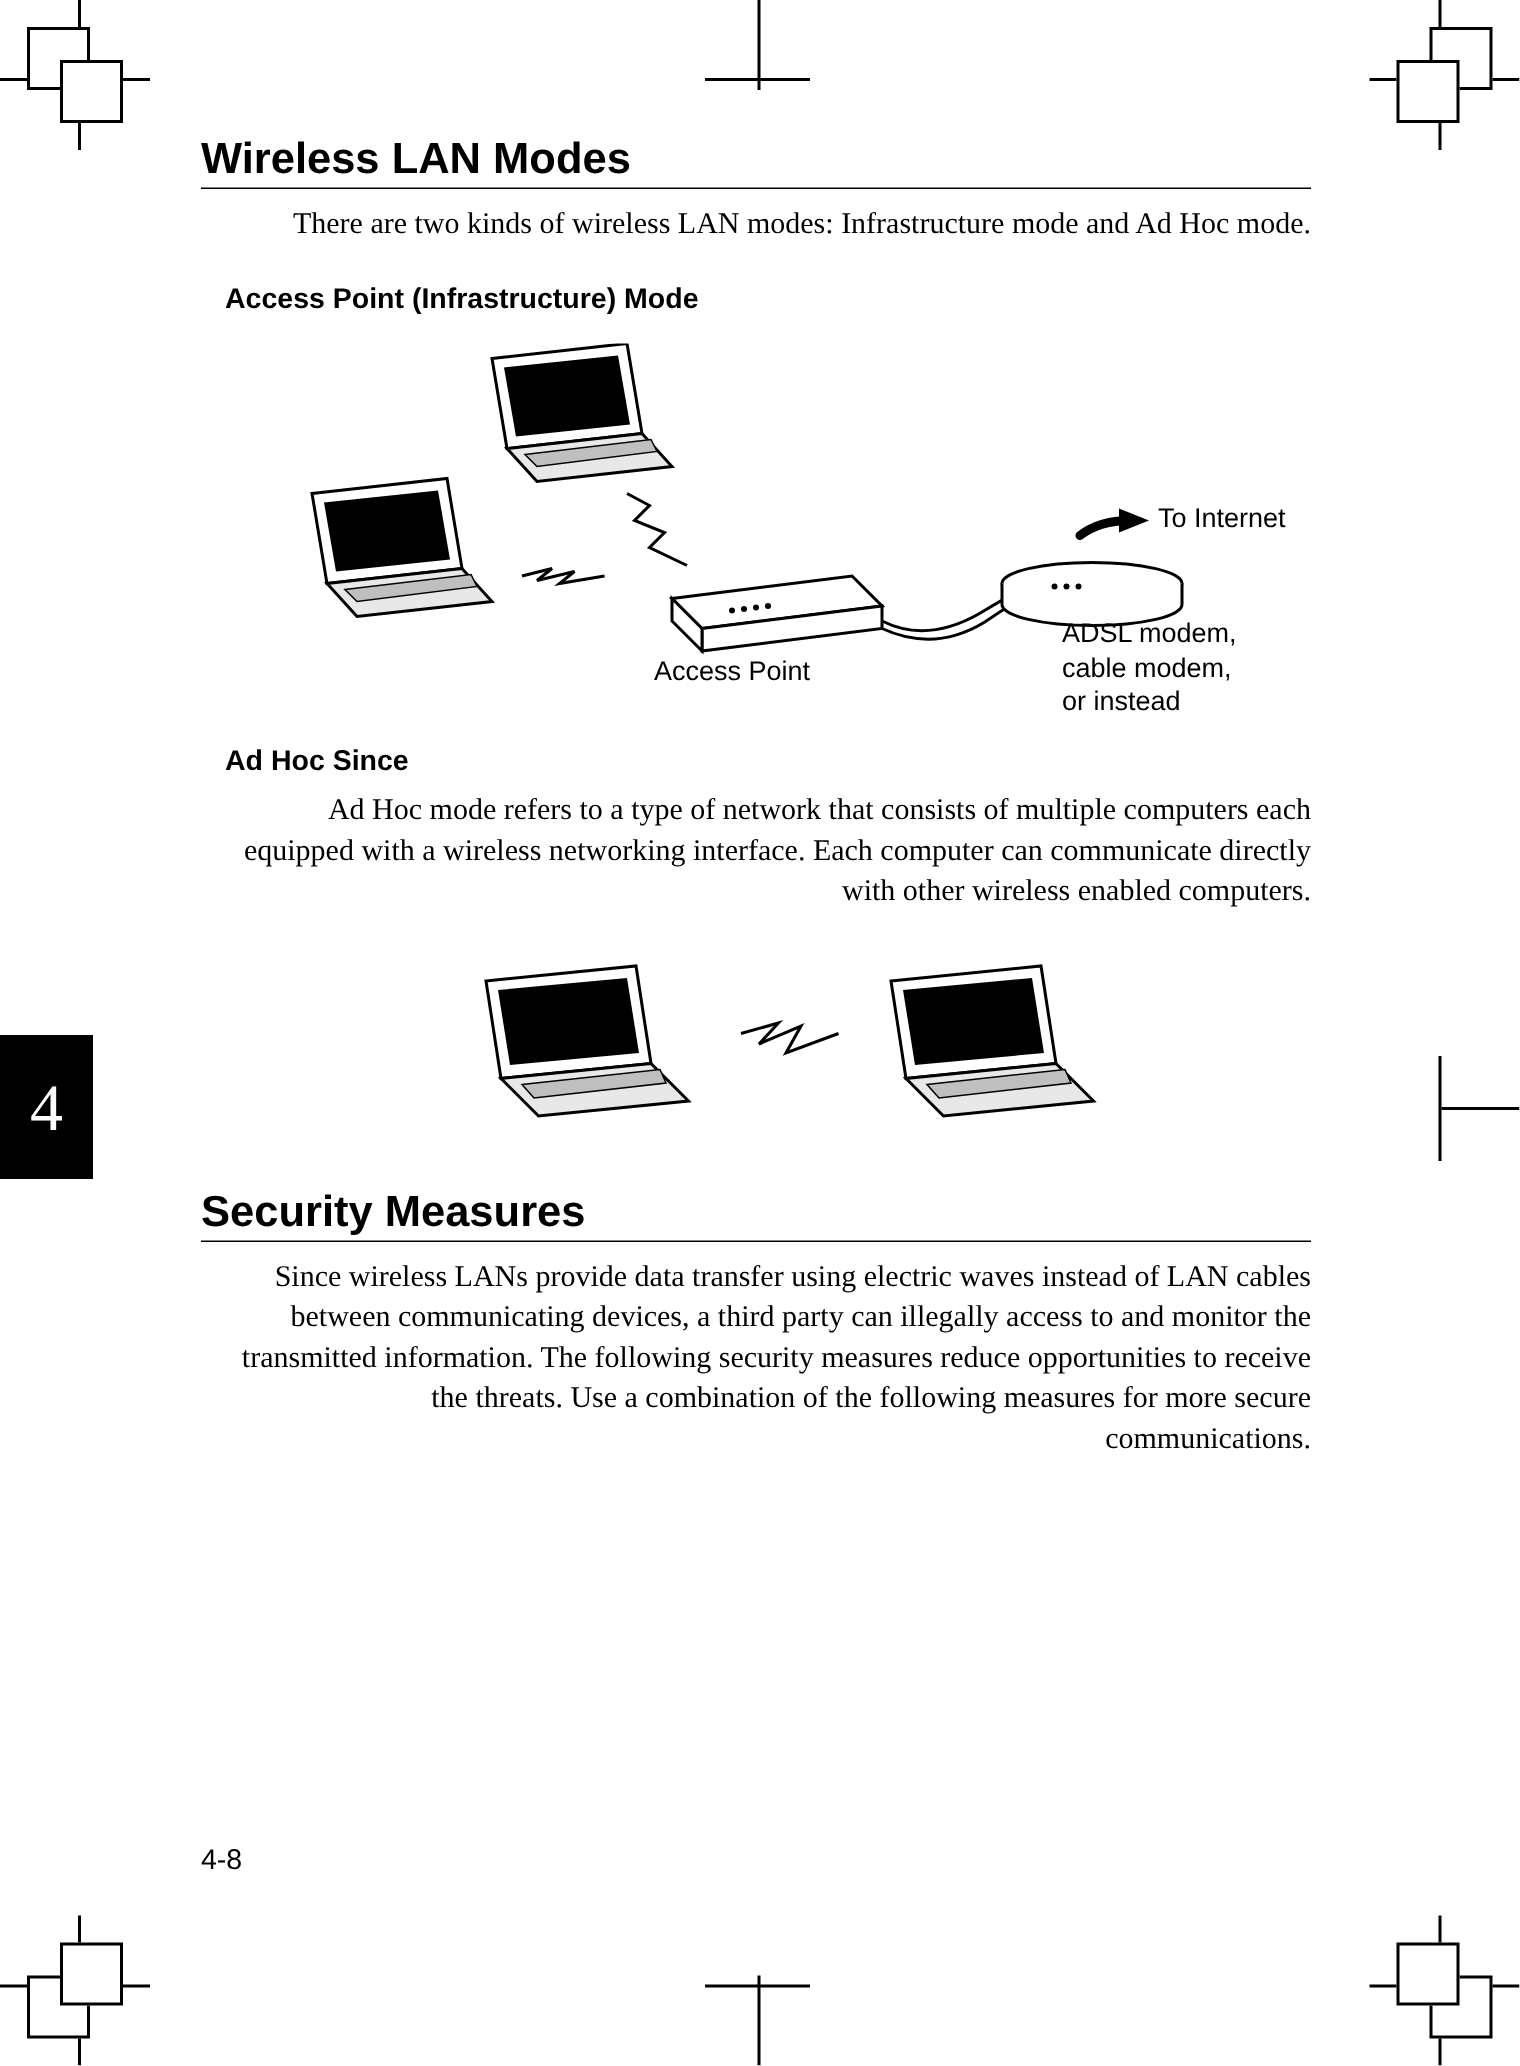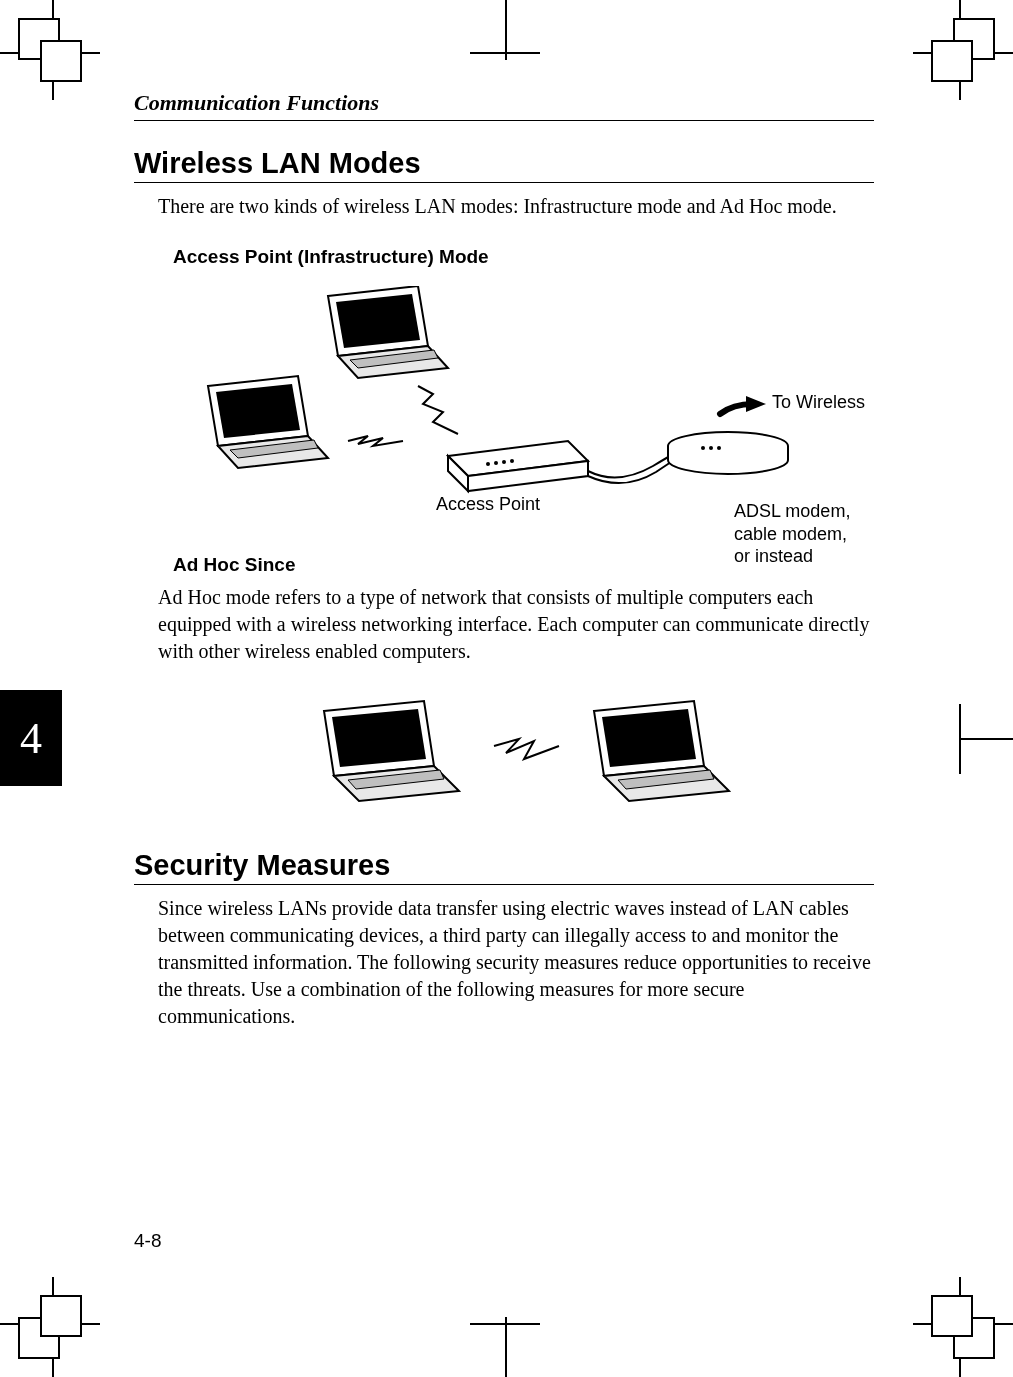--- a/index.html
+++ b/index.html
@@ -13,23 +13,23 @@
 
   
   .sq { position: absolute; width: 42px; height: 42px; border: 2px solid #000; background: #fff; }
 
   
   .content { position: absolute; left: 134px; top: 90px; width: 740px; }
 
   .chap-head { font-style: italic; font-weight: bold; font-size: 22px; border-bottom: 1.5px solid #000; padding-bottom: 4px; margin-bottom: 26px; }
 
   .h1 { font-family: Arial, Helvetica, sans-serif; font-weight: bold; font-size: 29px; border-bottom: 1.5px solid #000; padding-bottom: 2px; margin-bottom: 10px; }
-  .body { font-size: 20px; line-height: 1.35; margin-left: 24px; margin-bottom: 26px; }
+  .body { font-size: 20px; line-height: 1.35; margin-left: 24px; margin-bottom: 26px; text-align: right; }
 
-  .h2 { font-family: Arial, Helvetica, sans-serif; font-weight: bold; font-size: 19px; margin-left: 39px; margin-bottom: 8px; }
+  .h2 { font-family: Arial, Helvetica, sans-serif; font-weight: bold; font-size: 19px; margin-left: 16px; margin-bottom: 8px; }
 
   .diagram { position: relative; margin: 18px 0 28px 24px; }
 
   .page-tab { position: absolute; left: 0; top: 690px; width: 62px; height: 96px; background: #000; color: #fff; font-family: "Times New Roman", serif; font-size: 44px; display: flex; align-items: center; justify-content: center; }
 
   .pgnum { position: absolute; left: 134px; top: 1230px; font-family: Arial, Helvetica, sans-serif; font-size: 19px; }
 
   
   svg { display: block; }
 
@@ -69,21 +69,20 @@
 
   <div class="crop h" style="left:913px; top:1323px; width:100px;"></div>
   <div class="crop v" style="left:959px; top:1277px; height:100px;"></div>
   <div class="sq" style="left:953px; top:1317px;"></div>
   <div class="sq" style="left:931px; top:1295px;"></div>
 
   <div class="page-tab">4</div>
 
   <div class="content">
 
-    <div class="chap-head">Communication Functions</div>
 
     <div class="h1">Wireless LAN Modes</div>
     <div class="body">There are two kinds of wireless LAN modes: Infrastructure mode and Ad Hoc mode.</div>
 
     <div class="h2">Access Point (Infrastructure) Mode</div>
 
     <div class="diagram" style="height:240px; width:710px;">
       <svg width="710" height="240" viewBox="0 0 710 240">
         <defs>
           <marker id="arrow" markerWidth="10" markerHeight="10" refX="8" refY="3" orient="auto" markerUnits="strokeWidth">
@@ -128,22 +127,22 @@
             <circle cx="43" cy="22" r="2" fill="#000"></circle>
             <circle cx="51" cy="22" r="2" fill="#000"></circle>
         </g>
 
         <g>
           <path d="M562 128 Q575 118 595 118" fill="none" stroke="#000" stroke-width="6" stroke-linecap="round"></path>
           <path d="M588 110 L608 118 L588 126 Z" fill="#000"></path>
         </g>
       </svg>
       <div class="label" style="position:absolute; left:278px; top:208px;">Access Point</div>
-      <div class="label" style="position:absolute; left:614px; top:106px;">To Wireless</div>
-      <div class="label" style="position:absolute; left:576px; top:182px; line-height:1.25;margin-top:32px;">
+      <div class="label" style="position:absolute; left:614px; top:106px;">To Internet</div>
+      <div class="label" style="position:absolute; left:550px; top:182px; line-height:1.25;">
         <span>ADSL modem,</span><br>
         <span>cable modem,</span><br>
         <span>or instead</span>
       </div>
     </div>
 
     <div class="h2">Ad Hoc Since</div>
     <div class="body">Ad Hoc mode refers to a type of network that consists of multiple computers each equipped with a wireless networking interface. Each computer can communicate directly with other wireless enabled computers.</div>
 
     <div class="diagram" style="height:130px; width:560px; margin-left:140px;">

